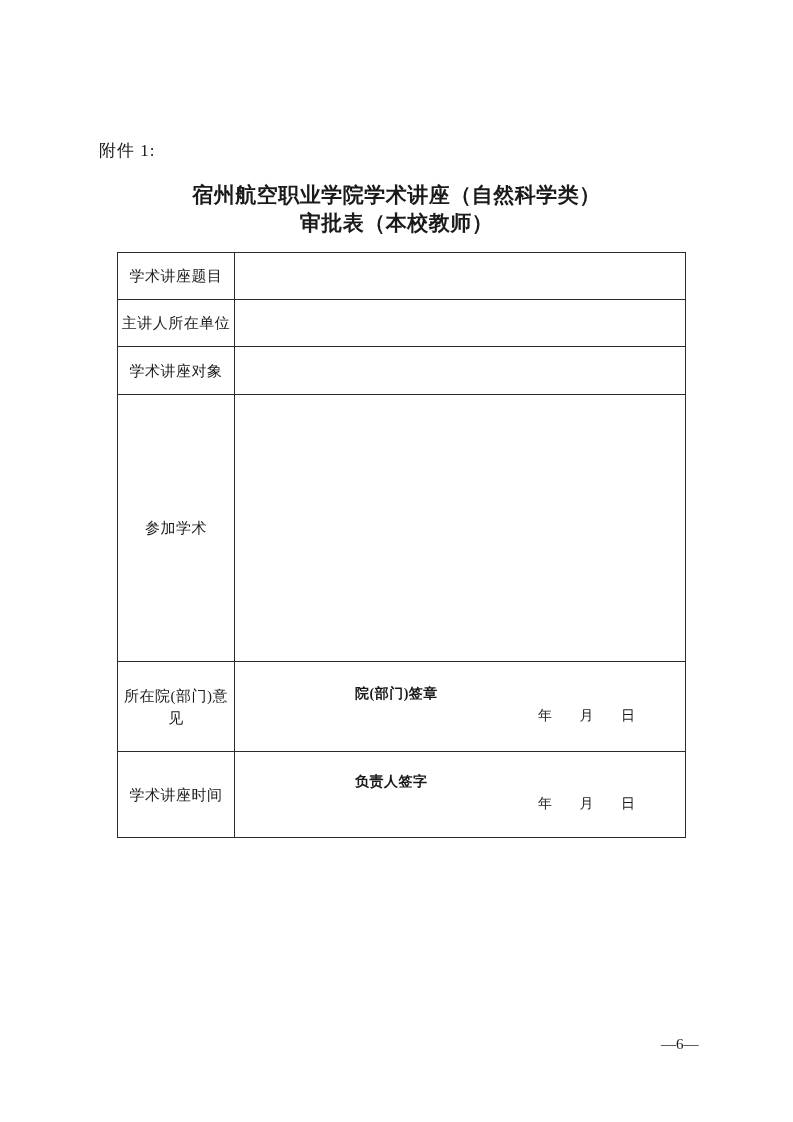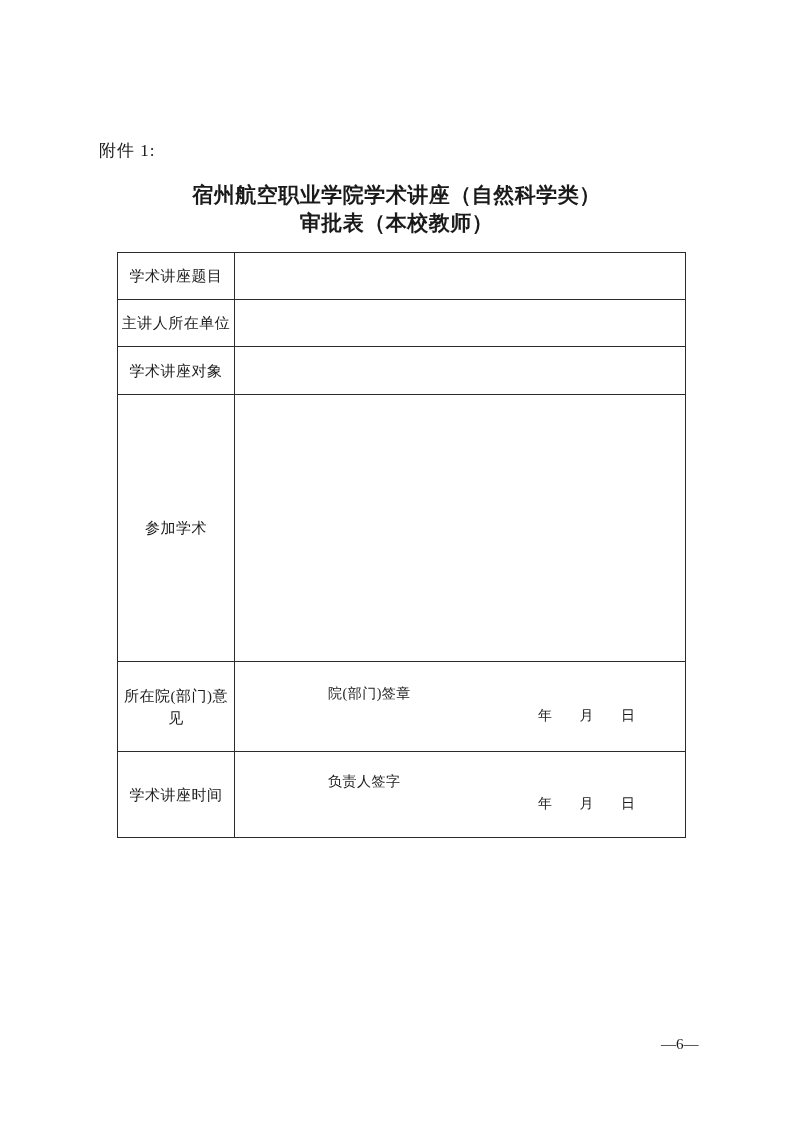--- a/index.html
+++ b/index.html
@@ -80,23 +80,24 @@
   }
   td.sign-cell {
     vertical-align: bottom;
   }
   .sign-block {
     padding-bottom: 5px;
     font-size: 14px;
     letter-spacing: 0.5px;
   }
   .sign-name {
-    margin-left: 93px;
+    margin-left: 120px;
     line-height: 22px;
     white-space: nowrap;
+    font-weight: bold;
   }
   .sign-date {
     margin-left: 303px;
     display: flex;
     gap: 27px;
     line-height: 21px;
     white-space: nowrap;
   }
   .page-number {
     position: absolute;

